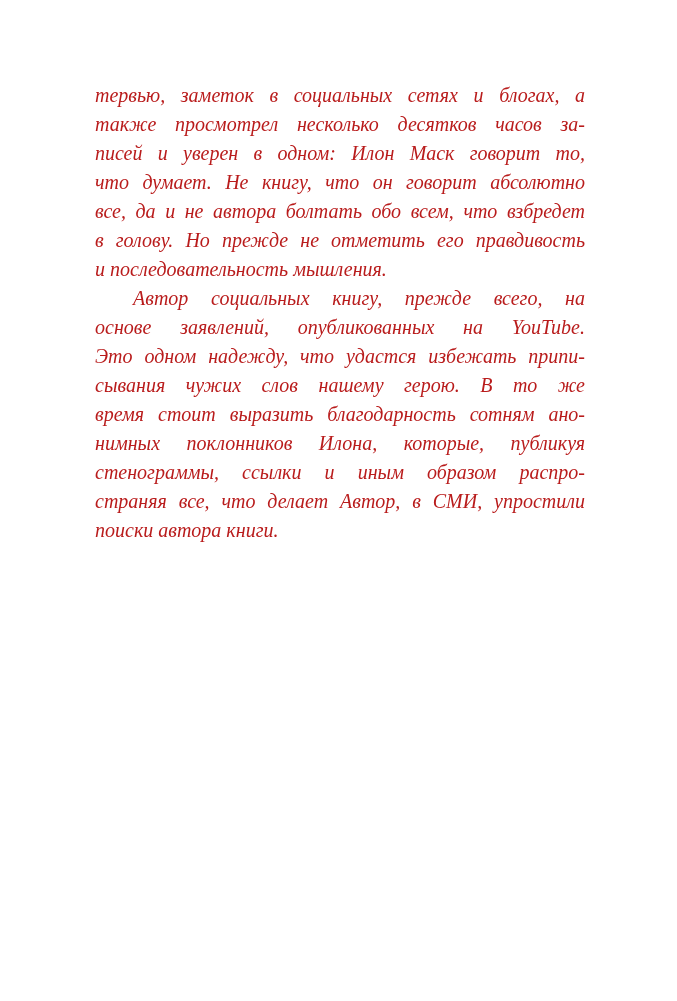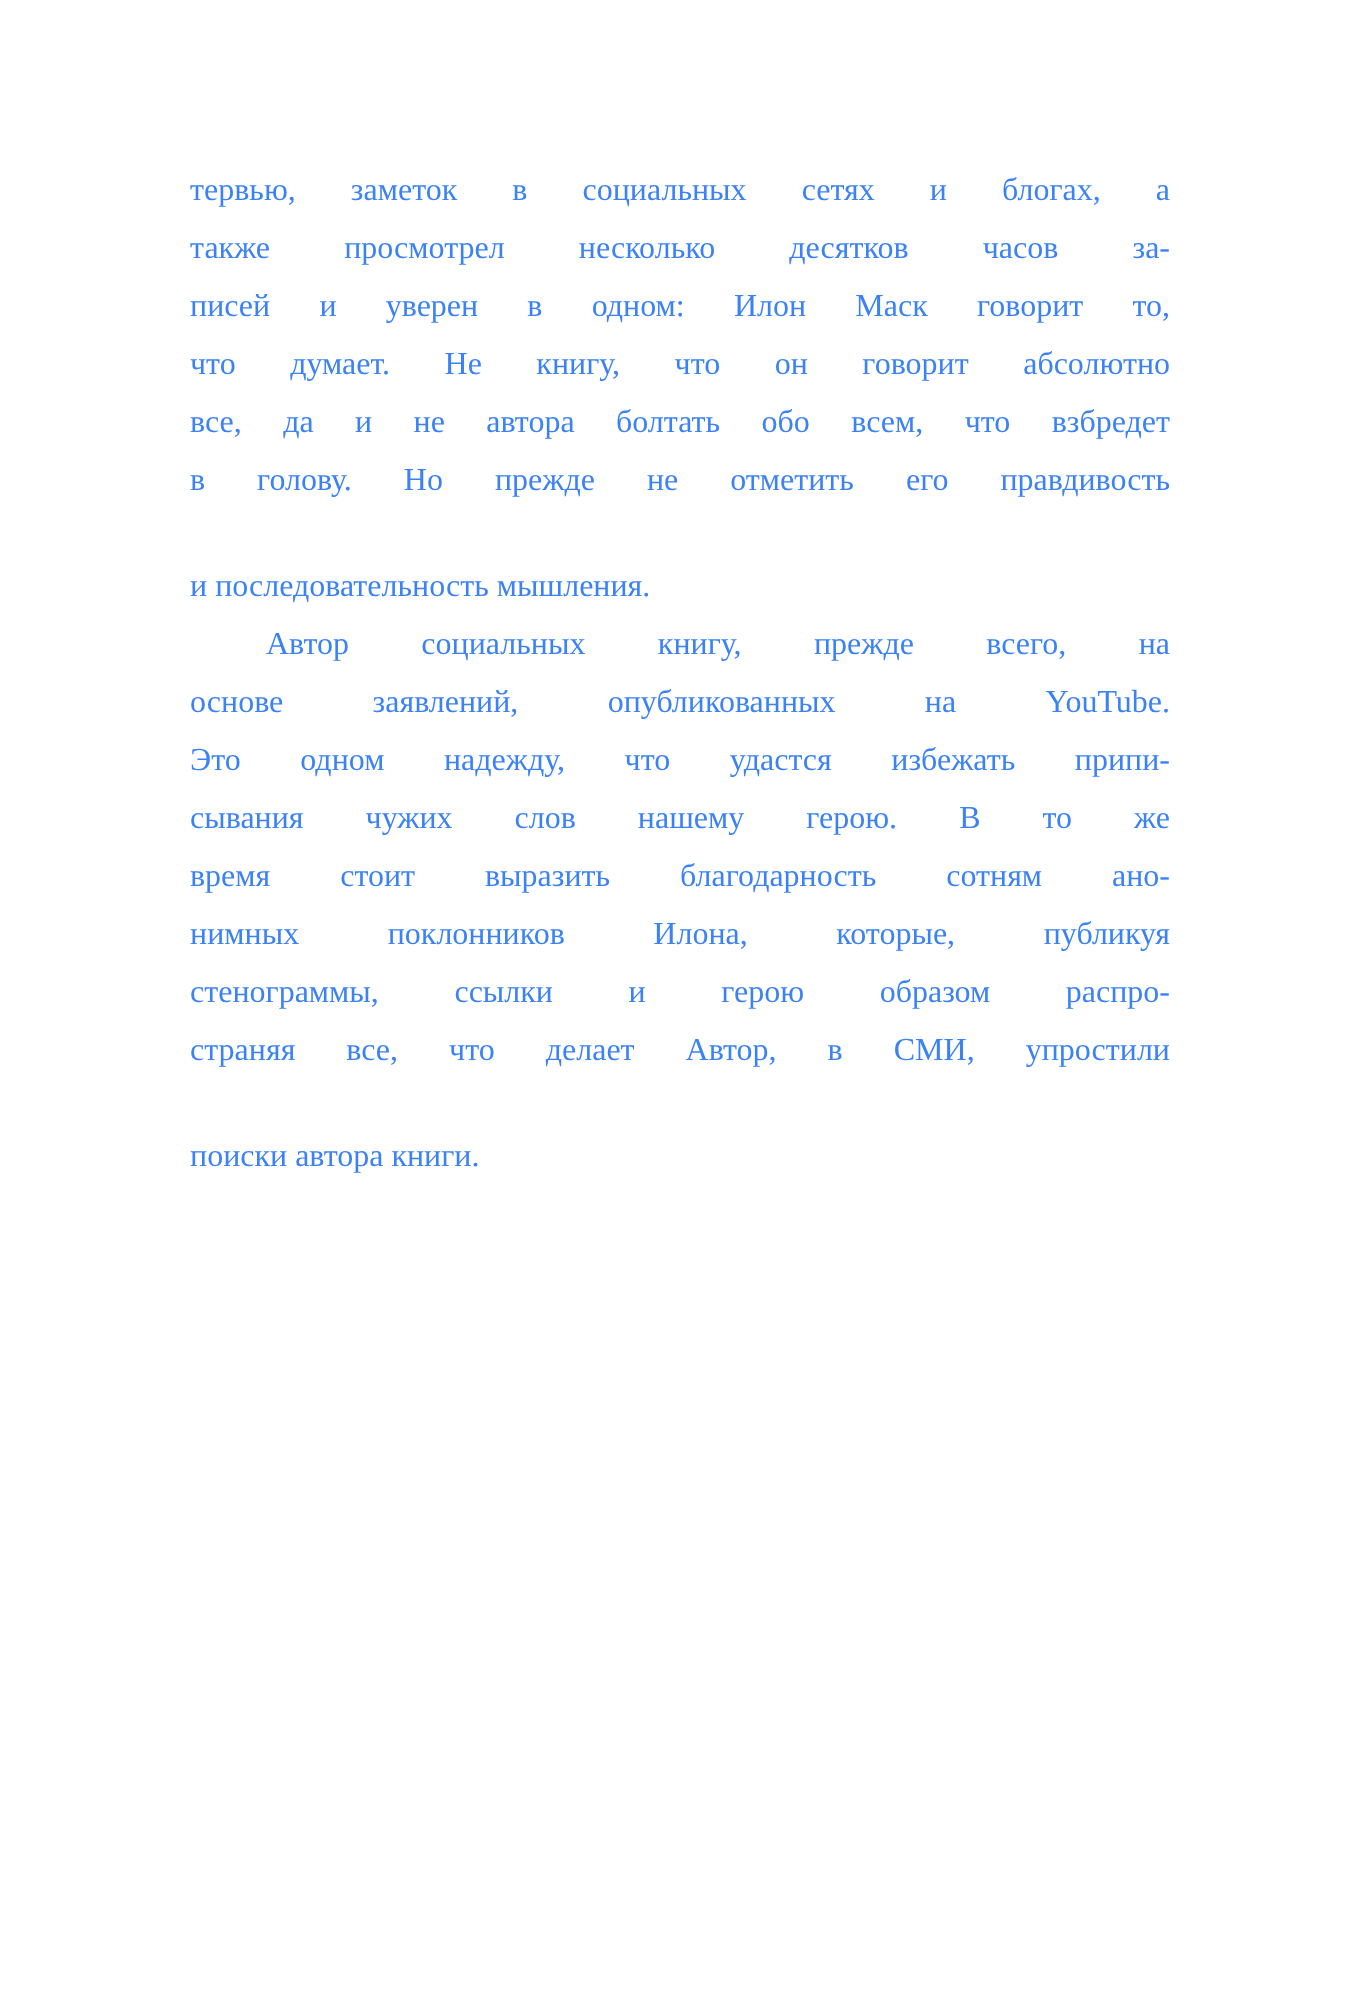--- a/index.html
+++ b/index.html
@@ -13,37 +13,37 @@
     height: 1001px;
     background: #ffffff;
     overflow: hidden;
     font-family: "Liberation Serif", "DejaVu Serif", serif;
   }
   .text-block {
     position: absolute;
     left: 95px;
     top: 81px;
     width: 490px;
-    font-size: 16px;
+    font-size: 20px;
     line-height: 29px;
-    color: #3b82f6;
+    color: #b91c1c;
+    font-style: italic;
   }
   .para {
     margin: 0;
     padding: 0;
   }
   .line {
     text-align: justify;
     text-align-last: justify;
     white-space: normal;
   }
   .line.end {
     text-align: left;
     text-align-last: left;
-    margin-top: 24px;
   }
   .line.indent {
     text-indent: 38px;
   }
 </style>
 </head>
 <body>
 
 <div class="page">
   <div class="text-block">
@@ -58,19 +58,19 @@
       <div class="line end">и последовательность мышления.</div>
     </div>
 
     <div class="para">
       <div class="line indent">Автор социальных книгу, прежде всего, на</div>
       <div class="line">основе заявлений, опубликованных на YouTube.</div>
       <div class="line">Это одном надежду, что удастся избежать припи-</div>
       <div class="line">сывания чужих слов нашему герою. В то же</div>
       <div class="line">время стоит выразить благодарность сотням ано-</div>
       <div class="line">нимных поклонников Илона, которые, публикуя</div>
-      <div class="line">стенограммы, ссылки и герою образом распро-</div>
+      <div class="line">стенограммы, ссылки и иным образом распро-</div>
       <div class="line">страняя все, что делает Автор, в СМИ, упростили</div>
       <div class="line end">поиски автора книги.</div>
     </div>
 
   </div>
 </div>
 
 </body></html>

